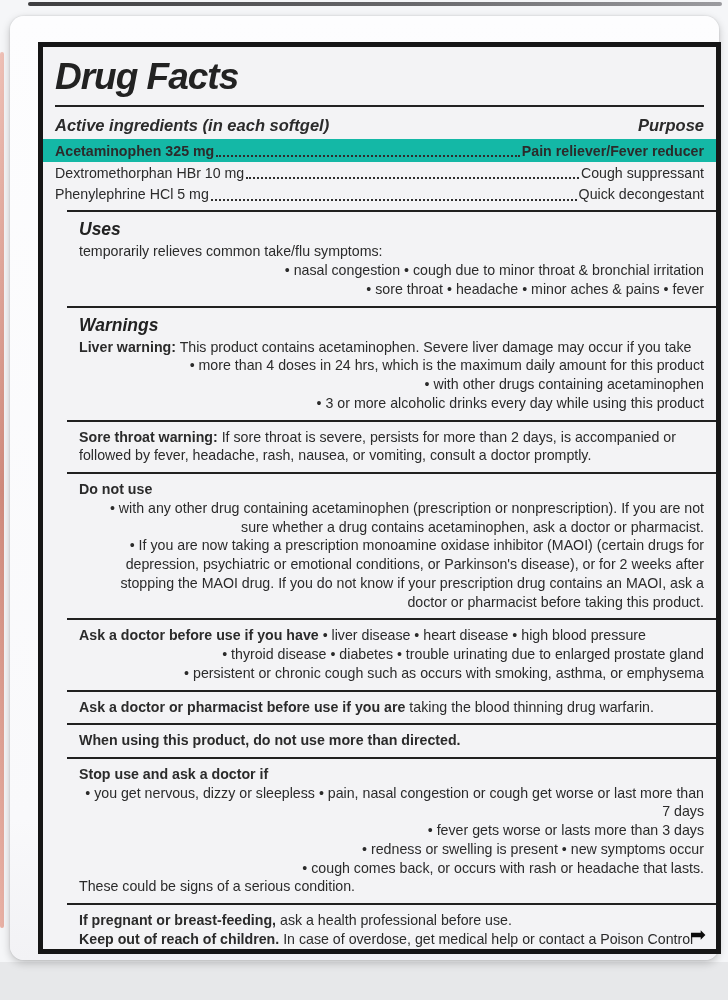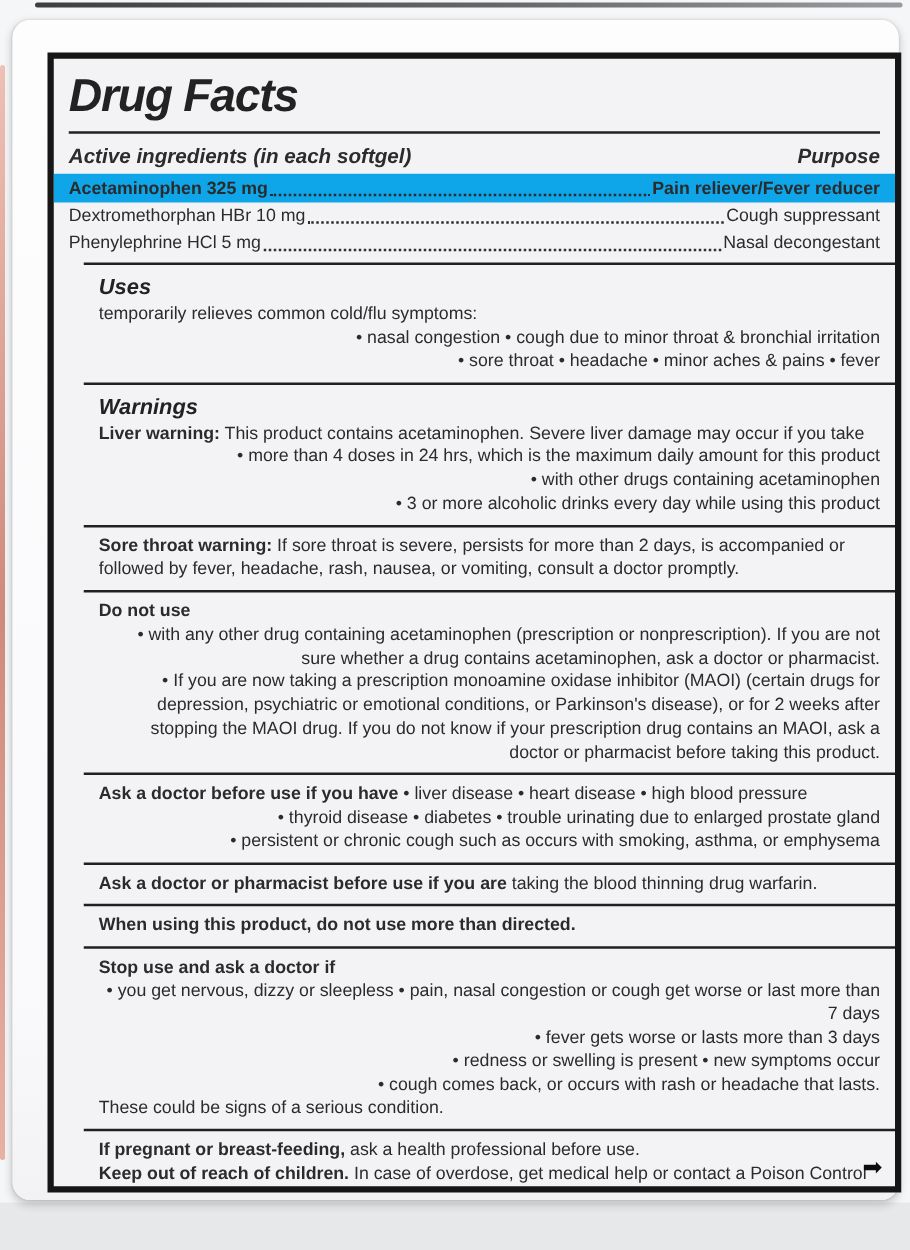--- a/index.html
+++ b/index.html
@@ -68,40 +68,40 @@
   <div class="panel">
 
     <div class="title">Drug Facts</div>
     <div class="title-rule"></div>
 
     <div class="ing-wrap">
       <div class="ing-head">
         <span>Active ingredients (in each softgel)</span>
         <span>Purpose</span>
       </div>
-      <div class="ing-row hl" style="background: #0ea5e9;">
+      <div class="ing-row hl" style="background: #14b8a6;">
         <span>Acetaminophen 325 mg</span>
         <span class="leader"></span>
         <span>Pain reliever/Fever reducer</span>
       </div>
       <div class="ing-row">
         <span>Dextromethorphan HBr 10 mg</span>
         <span class="leader"></span>
         <span>Cough suppressant</span>
       </div>
       <div class="ing-row">
         <span>Phenylephrine HCl 5 mg</span>
         <span class="leader"></span>
-        <span>Nasal decongestant</span>
+        <span>Quick decongestant</span>
       </div>
     </div>
 
     <div class="sec">
       <div class="h-italic">Uses</div>
-      <div>temporarily relieves common cold/flu symptoms:</div>
+      <div>temporarily relieves common take/flu symptoms:</div>
       <div class="b">• nasal congestion • cough due to minor throat &amp; bronchial irritation</div>
       <div class="b">• sore throat • headache • minor aches &amp; pains • fever</div>
     </div>
 
     <div class="sec">
       <div class="h-italic">Warnings</div>
       <div><span class="bold">Liver warning:</span><span> This product contains acetaminophen. Severe liver damage may occur if you take</span></div>
       <div class="b">• more than 4 doses in 24 hrs, which is the maximum daily amount for this product</div>
       <div class="b">• with other drugs containing acetaminophen</div>
       <div class="b">• 3 or more alcoholic drinks every day while using this product</div>

